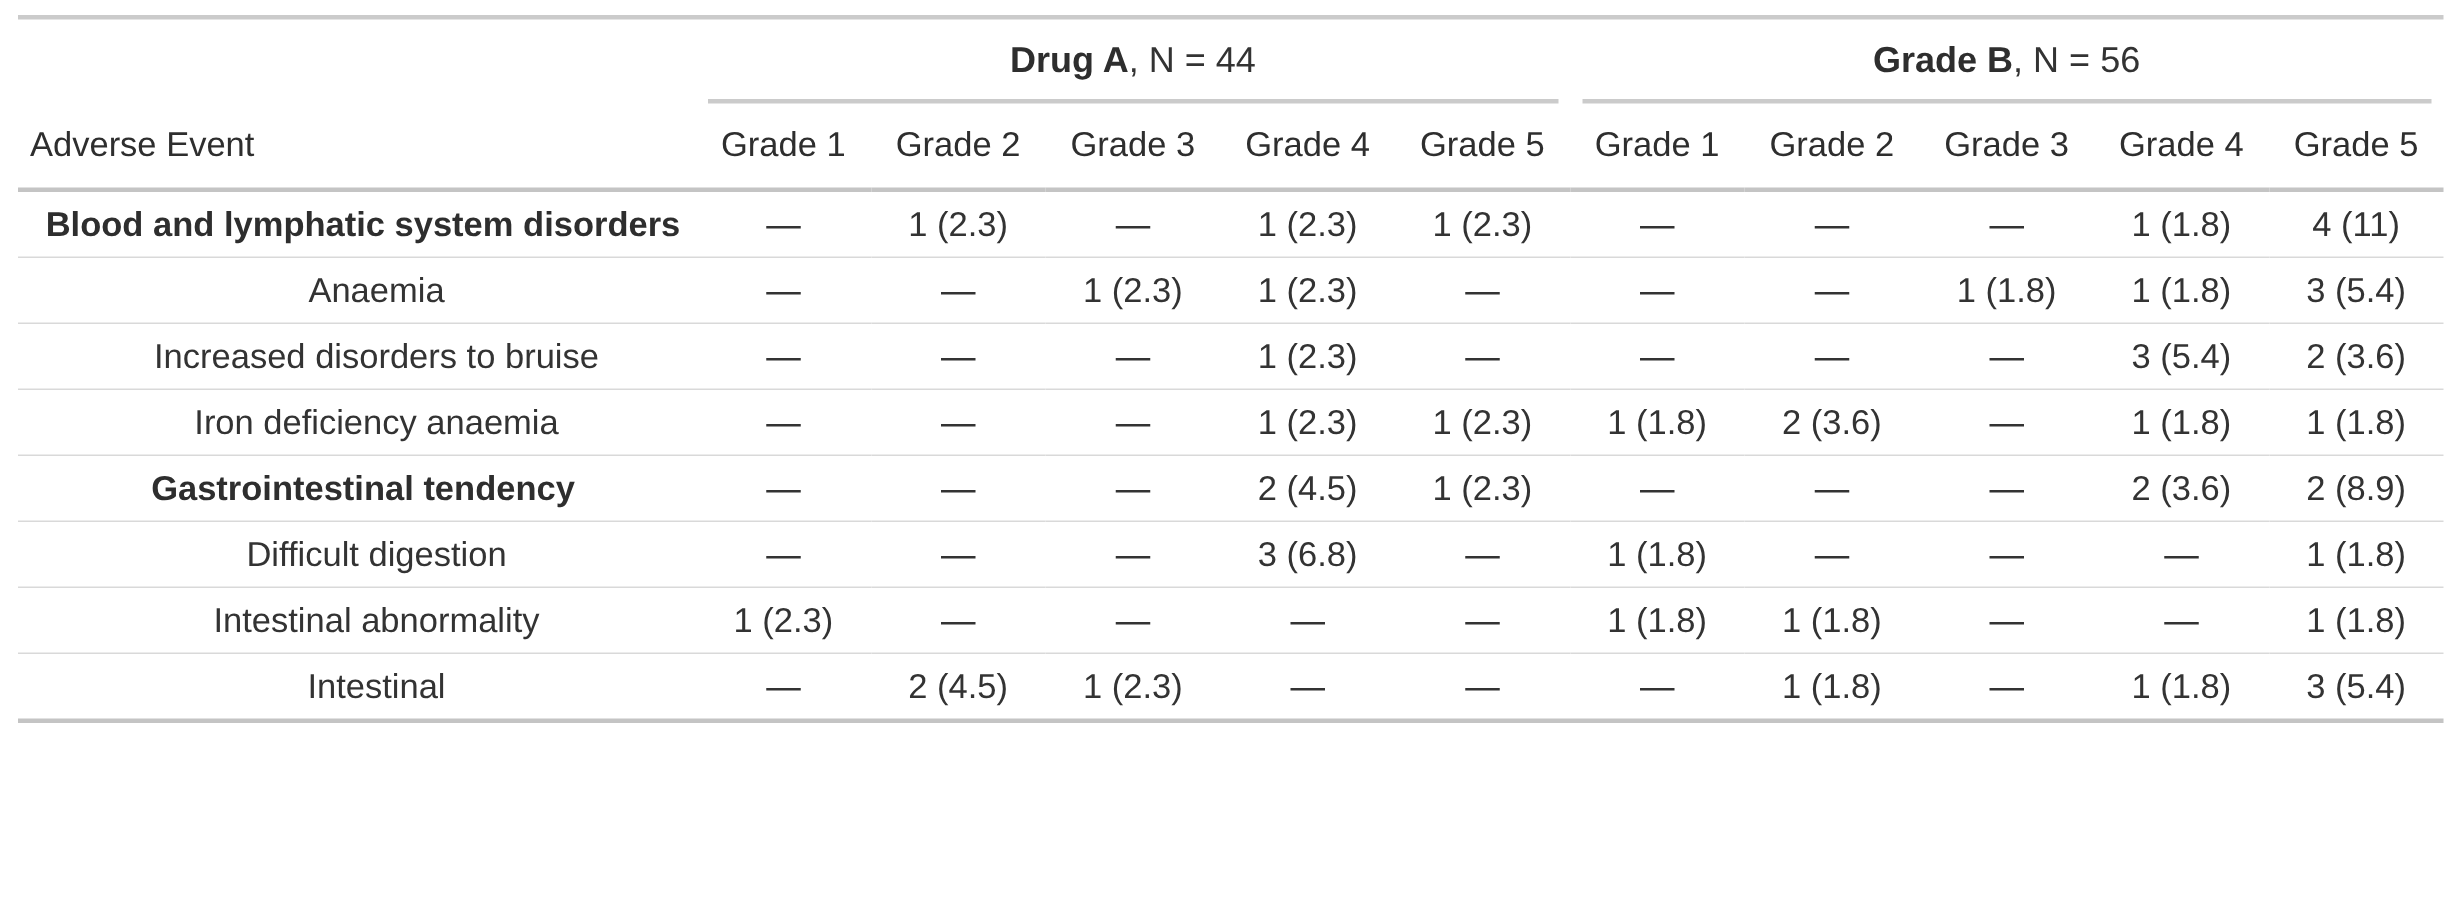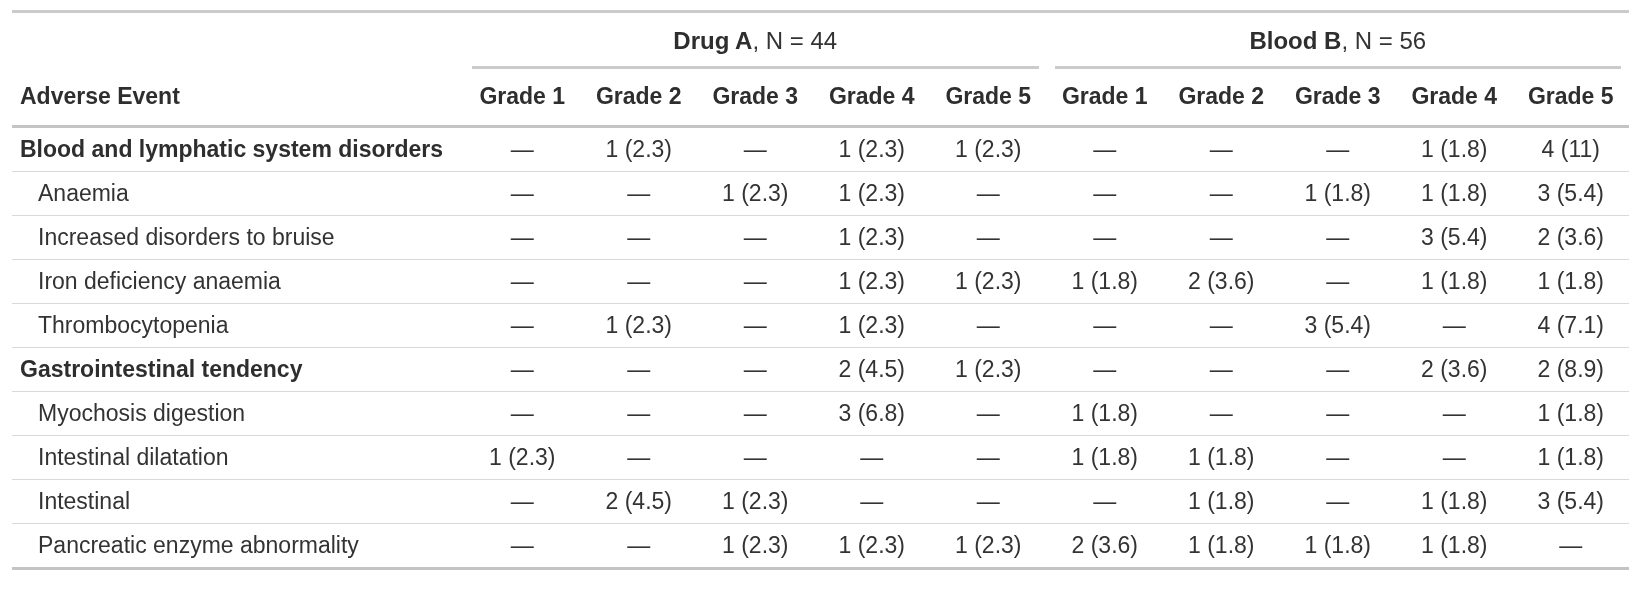--- a/index.html
+++ b/index.html
@@ -22,32 +22,32 @@
   .spanner{padding:14px 0 0 0;vertical-align:bottom;}
   .spanner-inner{
     margin:0 8px;padding-bottom:11px;
     border-bottom:3px solid #cbcbcb;
     text-align:center;font-weight:normal;font-size:24px;line-height:28px;
     white-space:nowrap;
   }
   .spanner-inner .b{font-weight:bold;color:#2e2e2e;}
   
   .header-row th{
-    font-weight:bold;color:#2e2e2e;text-align:center;
+    font-weight:normal;color:#2e2e2e;text-align:center;
     padding:13px 0 15px 0;line-height:28px;
     border-bottom:3px solid #c4c4c4;white-space:nowrap;
   }
   .header-row th.ae-head{text-align:left;padding-left:8px;}
   
   tbody th,tbody td{
     font-weight:normal;text-align:center;
     padding:8px 0;line-height:27px;white-space:nowrap;
   }
   tbody tr + tr th, tbody tr + tr td{border-top:1px solid #d9d9d9;}
-  tbody th.row-label{text-align:left;padding-left:8px;}
+  tbody th.row-label{text-align:center;padding-left:8px;}
   tbody th.row-label.group{font-weight:bold;color:#2e2e2e;}
   tbody th.row-label.sub{padding-left:26px;}
 </style>
 </head>
 <body>
 
 <div class="table-wrap">
   <table>
     <colgroup>
       <col class="c-label">
@@ -62,21 +62,21 @@
         <col>
         <col>
     </colgroup>
     <thead>
       <tr>
         <th></th>
         <th class="spanner" colspan="5">
           <div class="spanner-inner"><span class="b">Drug A</span><span>, N = 44</span></div>
         </th>
         <th class="spanner" colspan="5">
-          <div class="spanner-inner"><span class="b">Blood B</span><span>, N = 56</span></div>
+          <div class="spanner-inner"><span class="b">Grade B</span><span>, N = 56</span></div>
         </th>
       </tr>
       <tr class="header-row">
         <th class="ae-head">Adverse Event</th>
         <th>Grade 1</th>
         <th>Grade 2</th>
         <th>Grade 3</th>
         <th>Grade 4</th>
         <th>Grade 5</th>
         <th>Grade 1</th>
@@ -133,60 +133,47 @@
           <td>—</td>
           <td>1 (2.3)</td>
           <td>1 (2.3)</td>
           <td>1 (1.8)</td>
           <td>2 (3.6)</td>
           <td>—</td>
           <td>1 (1.8)</td>
           <td>1 (1.8)</td>
         </tr>
         <tr>
-          <th class="row-label sub">Thrombocytopenia</th>
-          <td>—</td>
-          <td>1 (2.3)</td>
-          <td>—</td>
-          <td>1 (2.3)</td>
-          <td>—</td>
-          <td>—</td>
-          <td>—</td>
-          <td>3 (5.4)</td>
-          <td>—</td>
-          <td>4 (7.1)</td>
-        </tr>
-        <tr>
           <th class="row-label group">Gastrointestinal tendency</th>
           <td>—</td>
           <td>—</td>
           <td>—</td>
           <td>2 (4.5)</td>
           <td>1 (2.3)</td>
           <td>—</td>
           <td>—</td>
           <td>—</td>
           <td>2 (3.6)</td>
           <td>2 (8.9)</td>
         </tr>
         <tr>
-          <th class="row-label sub">Myochosis digestion</th>
+          <th class="row-label sub">Difficult digestion</th>
           <td>—</td>
           <td>—</td>
           <td>—</td>
           <td>3 (6.8)</td>
           <td>—</td>
           <td>1 (1.8)</td>
           <td>—</td>
           <td>—</td>
           <td>—</td>
           <td>1 (1.8)</td>
         </tr>
         <tr>
-          <th class="row-label sub">Intestinal dilatation</th>
+          <th class="row-label sub">Intestinal abnormality</th>
           <td>1 (2.3)</td>
           <td>—</td>
           <td>—</td>
           <td>—</td>
           <td>—</td>
           <td>1 (1.8)</td>
           <td>1 (1.8)</td>
           <td>—</td>
           <td>—</td>
           <td>1 (1.8)</td>
@@ -197,28 +184,15 @@
           <td>2 (4.5)</td>
           <td>1 (2.3)</td>
           <td>—</td>
           <td>—</td>
           <td>—</td>
           <td>1 (1.8)</td>
           <td>—</td>
           <td>1 (1.8)</td>
           <td>3 (5.4)</td>
         </tr>
-        <tr>
-          <th class="row-label sub">Pancreatic enzyme abnormality</th>
-          <td>—</td>
-          <td>—</td>
-          <td>1 (2.3)</td>
-          <td>1 (2.3)</td>
-          <td>1 (2.3)</td>
-          <td>2 (3.6)</td>
-          <td>1 (1.8)</td>
-          <td>1 (1.8)</td>
-          <td>1 (1.8)</td>
-          <td>—</td>
-        </tr>
       </tbody>
   </table>
 </div>
 
 </body></html>

